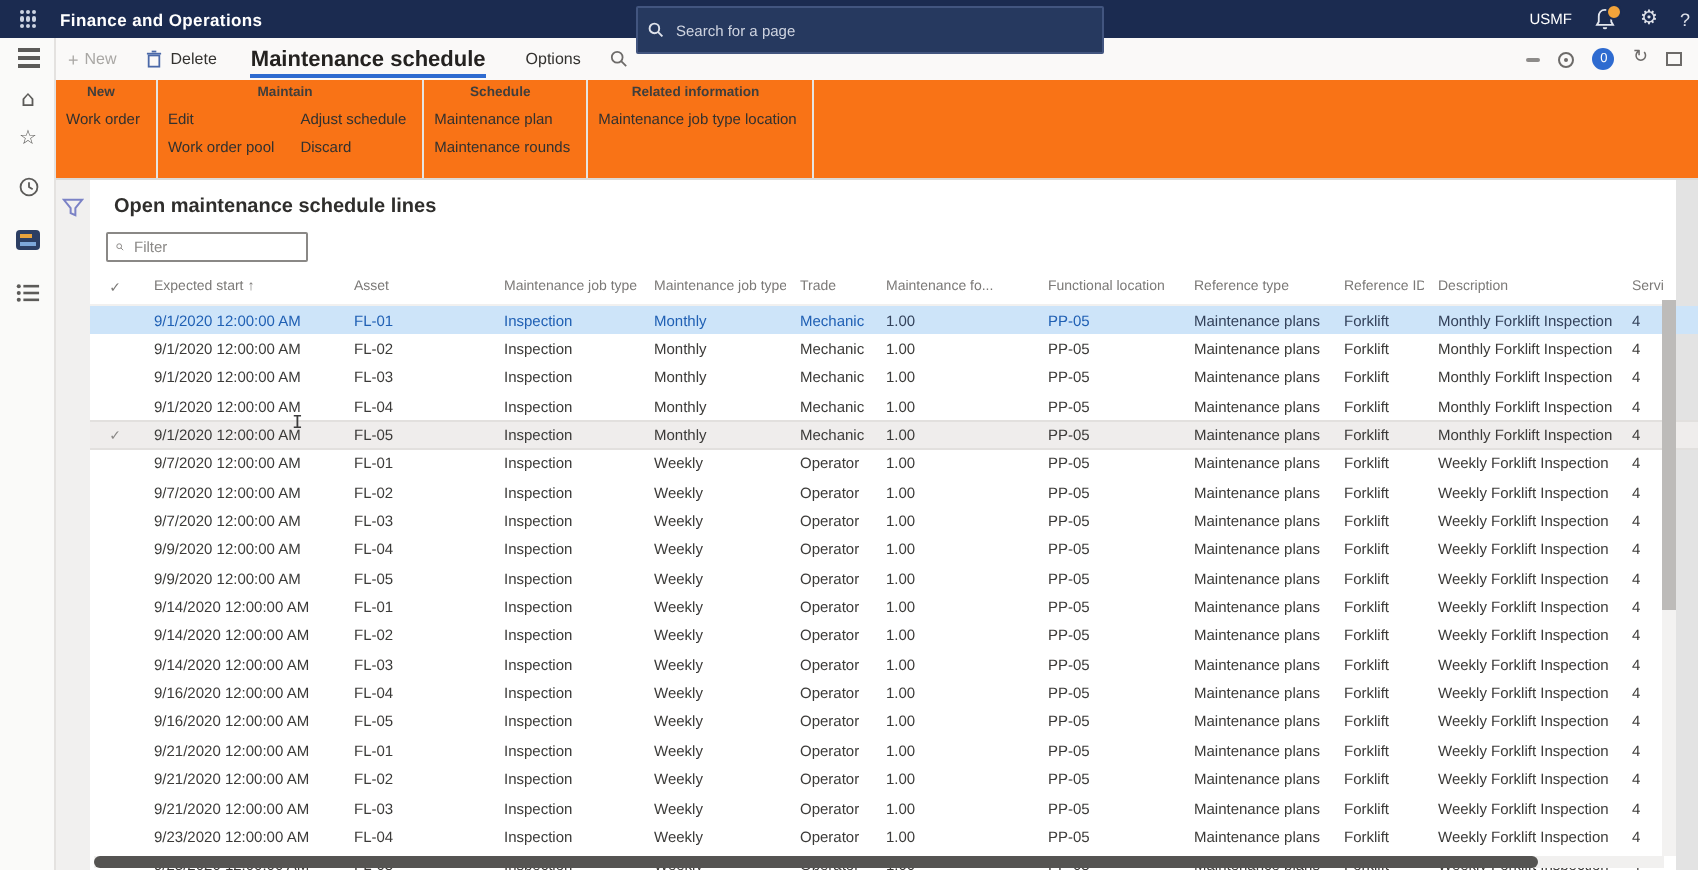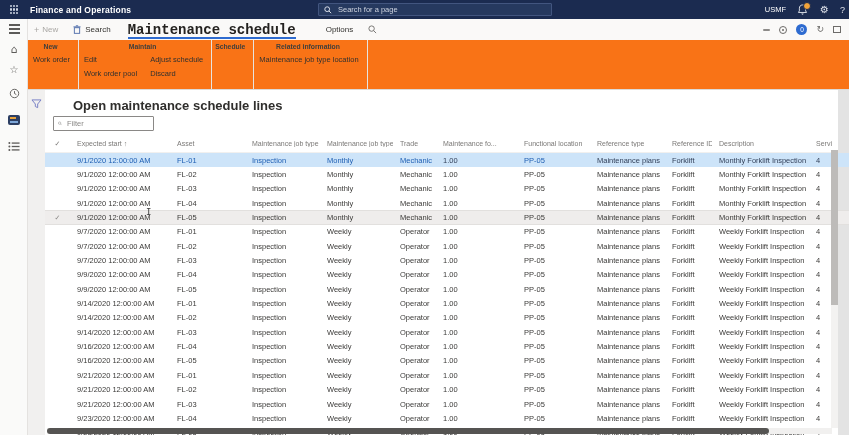--- a/index.html
+++ b/index.html
@@ -7,21 +7,21 @@
     width:849px;height:435px;position:relative;overflow:hidden;
     font-family:"Liberation Sans","DejaVu Sans",sans-serif;
     background:#ebebeb;
   }
   
   .topbar{position:absolute;left:0;top:0;width:849px;height:19px;background:var(--topbar,#1b2b50);display:flex;align-items:center;z-index:30;}
   .waffle{width:28px;height:19px;display:flex;align-items:center;justify-content:center;cursor:pointer;}
   .waffle .dots{width:9px;height:9px;display:grid;grid-template-columns:repeat(3,1fr);grid-template-rows:repeat(3,1fr);gap:1px;}
   .waffle .dots i{background:#cdd4e2;border-radius:1px;}
   .apptitle{color:#fff;font-size:8.5px;font-weight:bold;margin-left:2px;letter-spacing:.2px;}
-  .searchpill{position:absolute;left:318px;top:3px;width:234px;height:13px;background:#26395f;border:1px solid #42557f;border-radius:1px;display:flex;align-items:center;padding:0 5px;box-sizing:border-box;}
+  .searchpill{position:absolute;left:318px;top:3px;width:234px;height:13px;background:#26395f;border:1px solid #42557f;border-radius:1px;display:flex;align-items:center;padding:11px 5px;box-sizing:border-box;}
   .searchpill input{background:transparent;border:0;outline:0;color:#e3e6ee;font-size:7.5px;margin-left:4px;width:180px;font-family:inherit;}
   .searchpill input::placeholder{color:#cfd4e0;opacity:1;}
   .topright{position:absolute;right:4px;top:0;height:19px;display:flex;align-items:center;gap:11px;color:#e8eaf0;}
   .company{font-size:7.5px;color:#fff;}
   .bellwrap{position:relative;width:12px;height:12px;}
   .badge-dot{position:absolute;right:-2px;top:-2px;width:6px;height:6px;border-radius:50%;background:#f2a33a;border:1px solid #1b2b50;}
   .gear{font-family:"DejaVu Sans",sans-serif;font-size:10px;color:#dfe2ea;line-height:1;}
   .help{font-size:9px;color:#dfe2ea;}
   
   .sidebar{position:absolute;left:0;top:19px;width:28px;height:416px;background:#fafaf9;border-right:1px solid #e4e2e0;box-sizing:border-box;z-index:20;}
@@ -30,44 +30,44 @@
   .glyph{font-family:"DejaVu Sans",sans-serif;line-height:1;}
   .ws-icon{width:12px;height:10px;background:#2c3e63;border-radius:2px;position:relative;}
   .ws-icon i{position:absolute;left:2px;top:2px;width:6px;height:2px;background:#e8a33d;}
   .ws-icon b{position:absolute;left:2px;top:6px;width:8px;height:2px;background:#7da7d9;}
   
   .tabrow{position:absolute;left:28px;top:19px;width:821px;height:21px;background:#faf9f8;display:flex;align-items:center;z-index:10;}
   .newbtn{display:flex;align-items:center;gap:3px;margin-left:6px;color:#a9a7a4;font-size:8px;cursor:default;}
   .newbtn .plus{font-size:9px;}
   .delbtn{display:flex;align-items:center;gap:4px;margin-left:15px;color:#33322f;font-size:8px;cursor:pointer;}
   .tab{position:relative;height:21px;display:flex;align-items:center;cursor:pointer;}
-  .tab.active{margin-left:17px;font-size:14px;font-weight:bold;color:#242220;font-family:Liberation Mono, monospace;}
+  .tab.active{margin-left:17px;font-size:11px;font-weight:bold;color:#242220;}
   .tab.active::after{content:"";position:absolute;left:0;right:0;bottom:1px;height:2.5px;background:var(--accent,#2e6bd0);}
-  .tab.plain{margin-left:30px;font-size:8px;color:#33322f;}
+  .tab.plain{margin-left:20px;font-size:8px;color:#33322f;}
   .tabsearch{margin-left:15px;display:flex;align-items:center;cursor:pointer;}
   .tr-icons{margin-left:auto;margin-right:8px;display:flex;align-items:center;gap:9px;color:#6d6b69;}
   .dash-ic{width:7px;height:2px;background:#8d8b89;border-radius:1px;}
   .circ-ic{width:8px;height:8px;border:1px solid #6d6b69;border-radius:50%;box-sizing:border-box;position:relative;}
   .circ-ic::after{content:"";position:absolute;left:2px;top:2px;width:2px;height:2px;background:#6d6b69;border-radius:50%;}
   .count-badge{min-width:11px;height:11px;border-radius:50%;background:var(--accent,#2e6bd0);color:#fff;font-size:6.5px;display:flex;align-items:center;justify-content:center;}
   .refresh{font-family:"DejaVu Sans",sans-serif;font-size:9px;line-height:1;color:#6d6b69;}
   .popout{width:8px;height:7px;border:1px solid #6d6b69;box-sizing:border-box;}
   
   .actionpane{position:absolute;left:28px;top:40px;width:821px;height:50px;background:#f97316;border-bottom:1px solid #dcdad7;box-sizing:border-box;display:flex;z-index:10;}
   .rib-group{padding:3px 8px 0 3px;border-right:1px solid #e6e4e1;}
   .rib-label{font-size:6.8px;font-weight:bold;color:#3f3e3c;text-align:center;margin-bottom:5px;white-space:nowrap;}
   .rib-cols{display:flex;gap:13px;padding-left:2px;}
   .rib-col{display:flex;flex-direction:column;gap:5px;}
   .rib-item{font-size:7.5px;color:#32312f;white-space:nowrap;cursor:pointer;}
   
   .filter-rail{position:absolute;left:28px;top:90px;width:17px;height:345px;background:#f1f0ef;z-index:5;}
   .funnel{position:absolute;left:3px;top:9px;cursor:pointer;}
   .gutter{position:absolute;left:838px;top:90px;width:11px;height:345px;background:#e3e3e3;}
   .panel{position:absolute;left:45px;top:90px;width:793px;height:345px;background:#fff;z-index:5;}
-  .heading{position:absolute;left:28px;top:8px;font-size:13px;color:#2f2e2c;font-weight:bold;}
+  .heading{position:absolute;left:12px;top:8px;font-size:10px;color:#2f2e2c;font-weight:bold;}
   .filterbox{position:absolute;left:8px;top:26px;width:101px;height:15px;border:1px solid #8a8886;border-radius:1px;background:#fff;display:flex;align-items:center;padding:0 4px;box-sizing:border-box;}
   .filterbox input{border:0;outline:0;font-size:7.5px;color:#605e5c;width:80px;margin-left:3px;font-family:inherit;}
   .filterbox input::placeholder{color:#8a8886;opacity:1;}
   
   :root{--cols:25px 100px 75px 75px 73px 50px 74px 73px 75px 47px 100px 26px;}
   .ghead{position:absolute;left:0;top:45px;width:793px;height:18px;display:grid;grid-template-columns:var(--cols);align-items:center;font-size:7px;color:#7b7977;border-bottom:1px solid #f1f0ef;box-sizing:border-box;}
   .gbody{position:absolute;left:0;top:63px;width:836px;height:282px;overflow:hidden;}
   .grow{display:grid;grid-template-columns:var(--cols);align-items:center;height:14.35px;font-size:7.5px;color:#3b3a38;box-sizing:border-box;cursor:default;}
   .grow.sel{background:var(--selrow,#cde4f9);color:#33415a;}
   .grow.sel .lnk{color:#2060b4;}
@@ -165,21 +165,21 @@
   <div class="newbtn">
     <span class="plus">+</span>
     <span>New</span>
   </div>
   <div class="delbtn">
     <svg width="8" height="9" viewBox="0 0 9 10">
         <rect x="1.5" y="3" width="6" height="6.3" fill="none" stroke="#4b69a8" stroke-width="1"></rect>
         <line x1="0.5" y1="2" x2="8.5" y2="2" stroke="#4b69a8" stroke-width="1"></line>
         <line x1="3.2" y1="0.8" x2="5.8" y2="0.8" stroke="#4b69a8" stroke-width="1"></line>
       </svg>
-    <span>Search</span>
+    <span>Delete</span>
   </div>
   <div class="tab active">
       <span>Maintenance schedule</span>
     </div>
   <div class="tab plain">
       <span>Options</span>
     </div>
   <div class="tabsearch">
     <svg width="9" height="9" viewBox="0 0 10 10">
         <circle cx="4" cy="4" r="3" fill="none" stroke="#6d6b69" stroke-width="1"></circle>
@@ -213,20 +213,26 @@
             <div class="rib-item">Work order pool</div>
           </div>
           <div class="rib-col">
             <div class="rib-item">Adjust schedule</div>
             <div class="rib-item">Discard</div>
           </div>
         </div>
       </div>
       <div class="rib-group">
         <div class="rib-label">Schedule</div>
+        <div class="rib-cols">
+          <div class="rib-col">
+            <div class="rib-item">Maintenance plan</div>
+            <div class="rib-item">Maintenance rounds</div>
+          </div>
+        </div>
       </div>
       <div class="rib-group">
         <div class="rib-label">Related information</div>
         <div class="rib-cols">
           <div class="rib-col">
             <div class="rib-item">Maintenance job type location</div>
           </div>
         </div>
       </div>
     </div>

